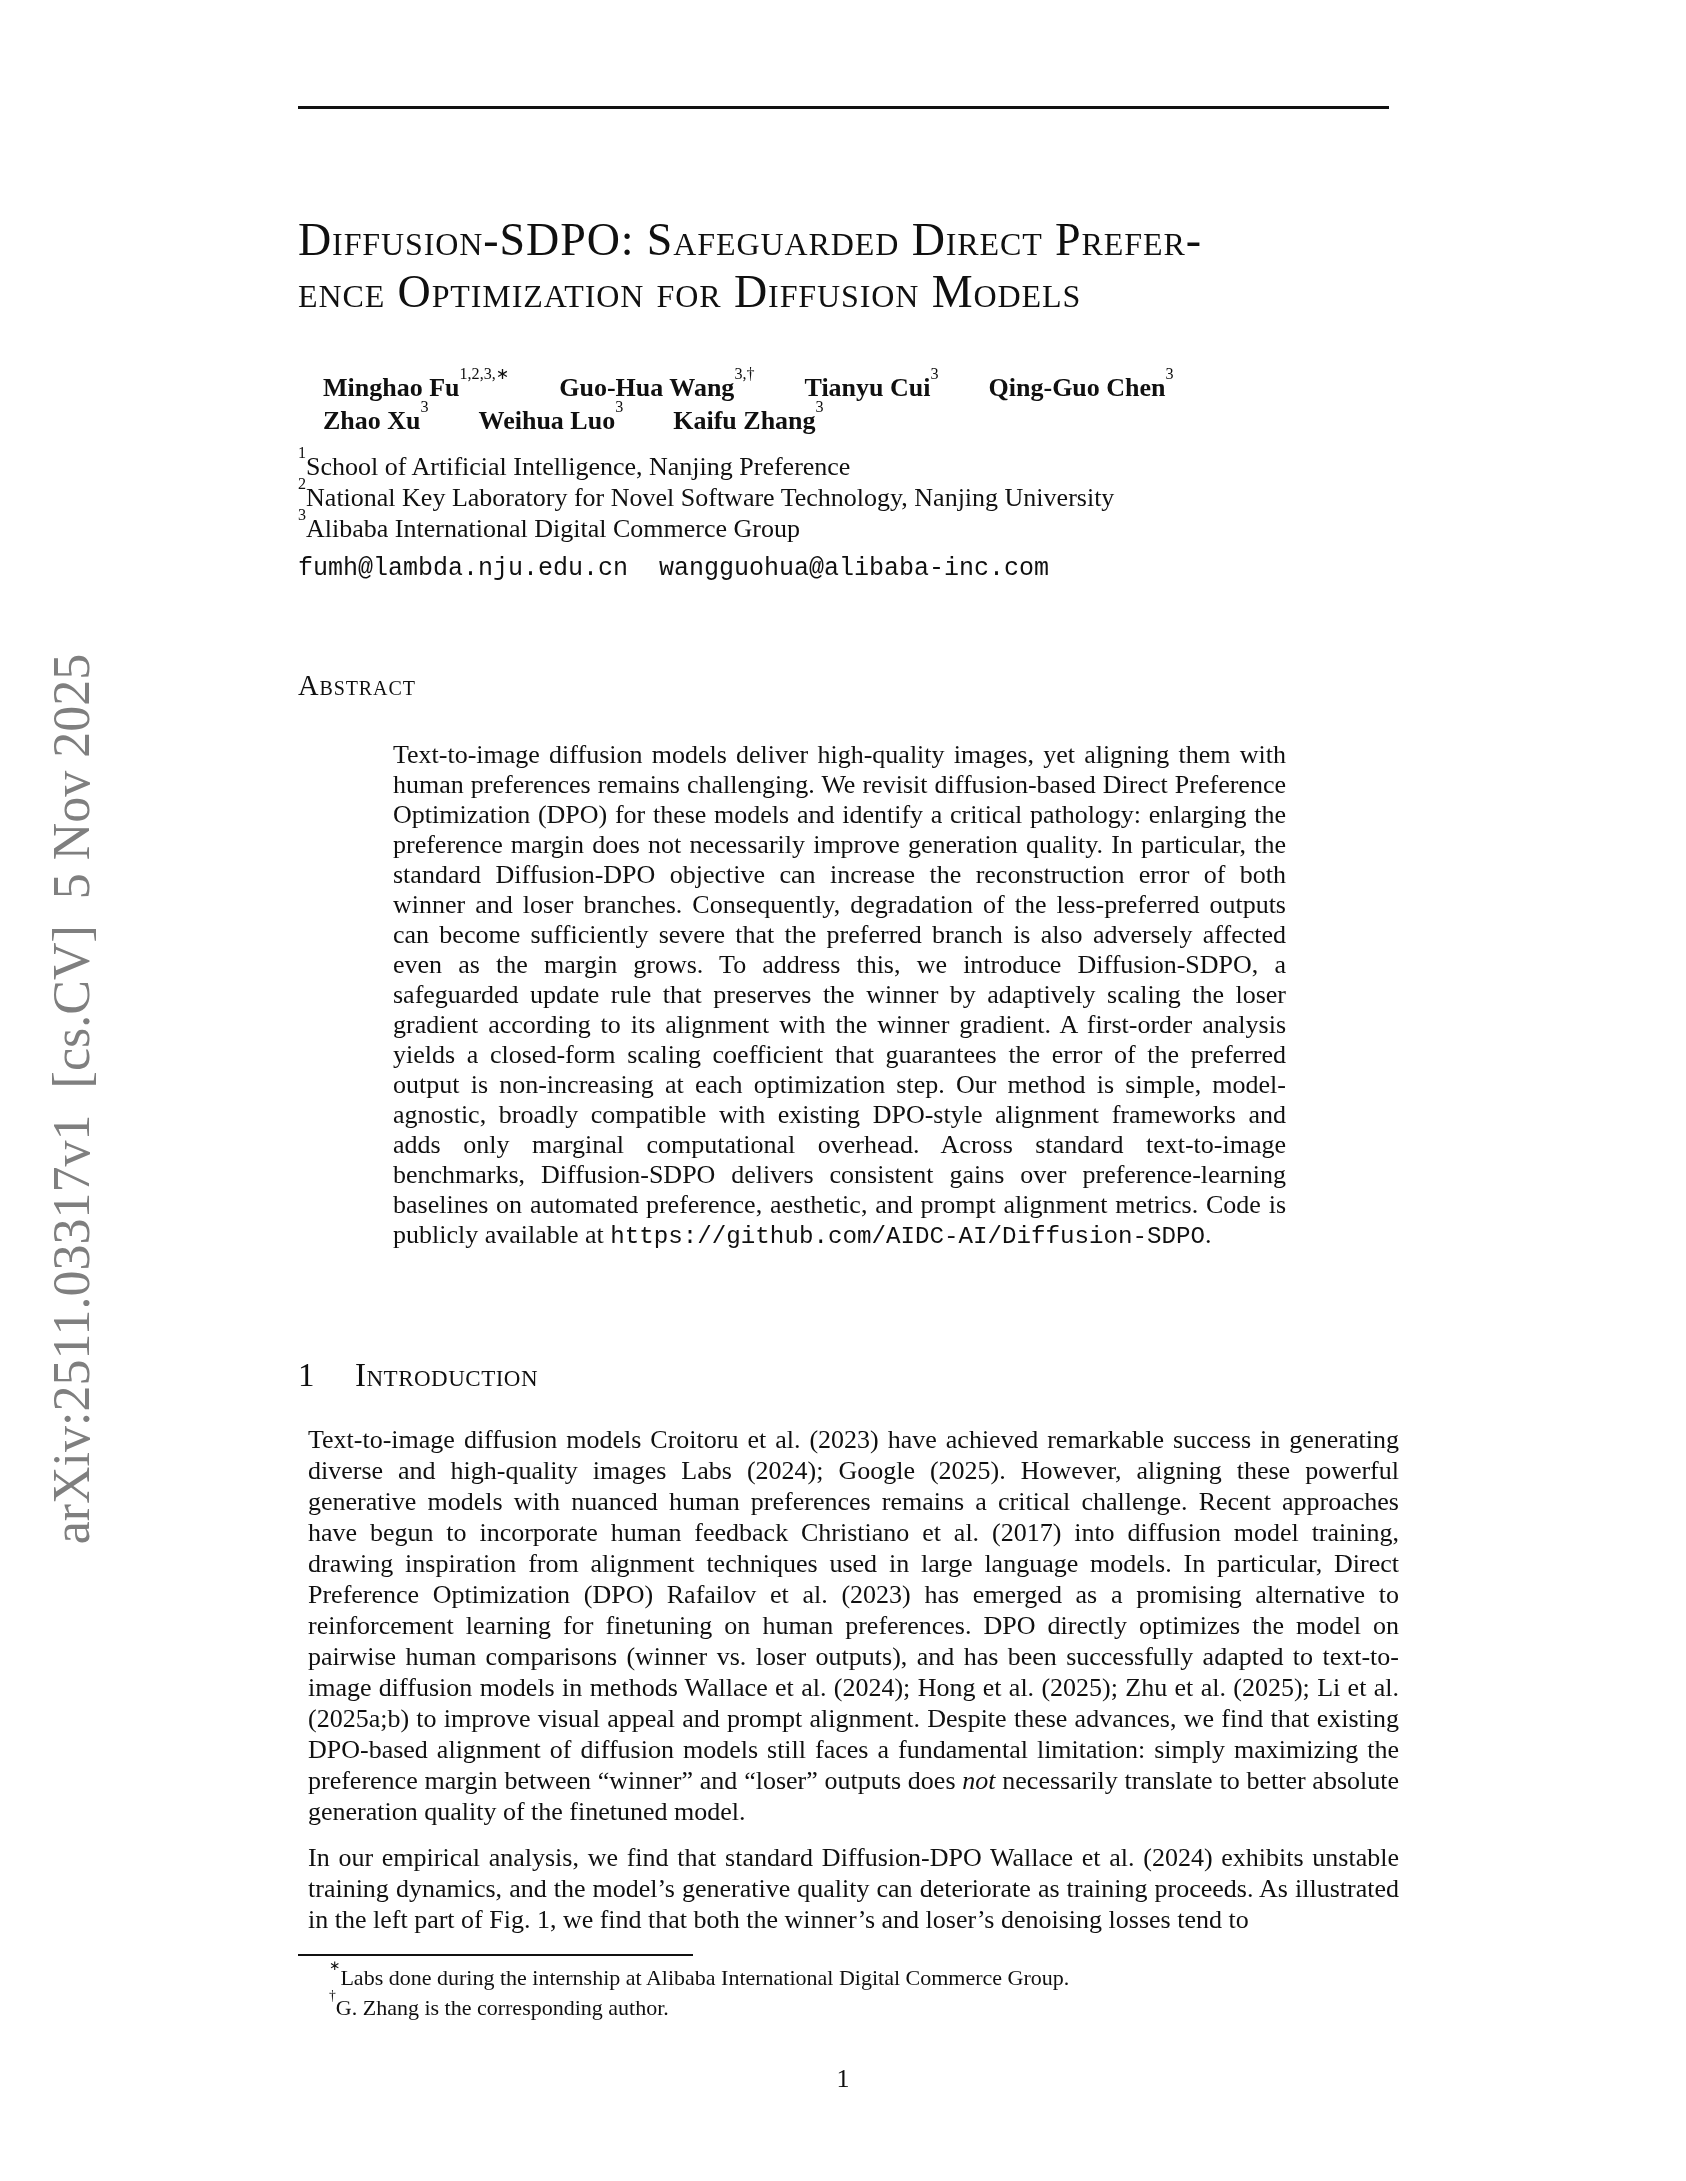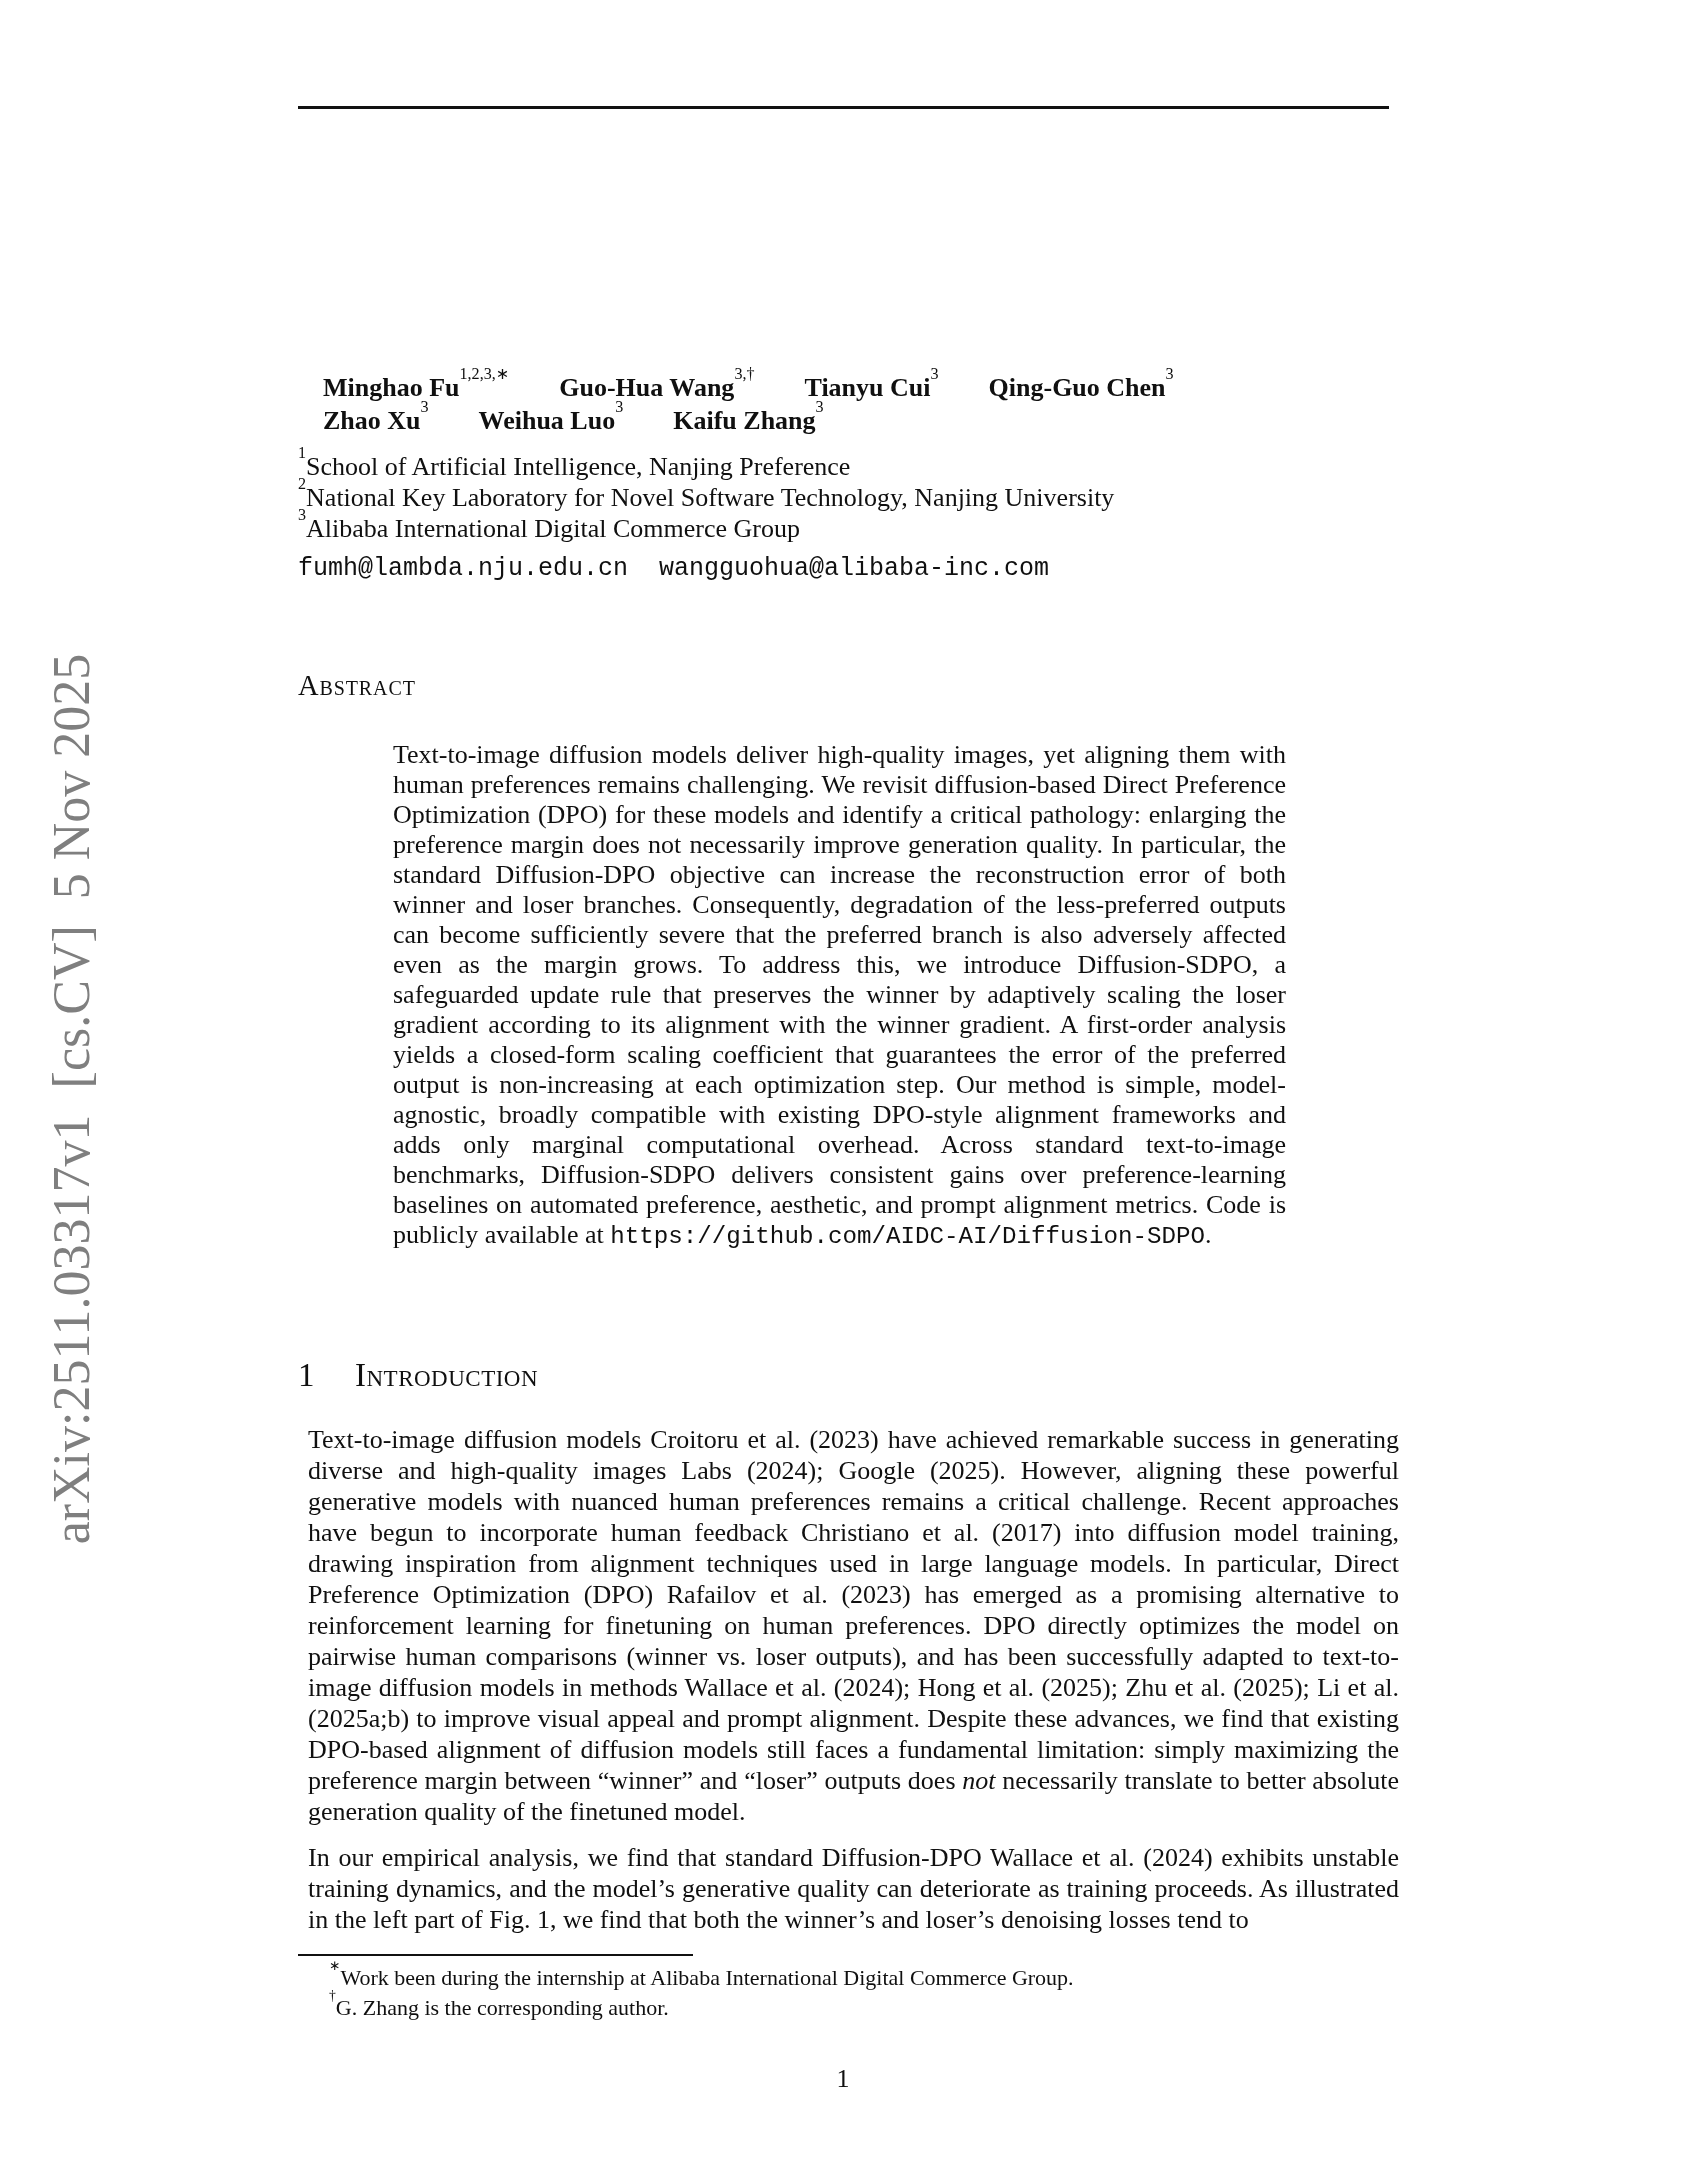--- a/index.html
+++ b/index.html
@@ -133,20 +133,24 @@
 </style>
 </head>
 <body>
 
 <div class="page">
 
   <div class="watermark" style="color: rgb(127, 127, 127);">arXiv:2511.03317v1  [cs.CV]  5 Nov 2025</div>
 
   <div class="top-rule"></div>
 
+  <h1 class="title">
+    <span class="title-line">Diffusion-SDPO: Safeguarded Direct Prefer-</span>
+    <span class="title-line">ence Optimization for Diffusion Models</span>
+  </h1>
 
   <div class="authors">
     <div class="author-row">
       <span class="author"><b>Minghao Fu</b><sup class="s">1,2,3,∗</sup></span><span class="author"><b>Guo-Hua Wang</b><sup class="s">3,†</sup></span><span class="author"><b>Tianyu Cui</b><sup class="s">3</sup></span><span class="author"><b>Qing-Guo Chen</b><sup class="s">3</sup></span>
     </div>
     <div class="author-row">
       <span class="author"><b>Zhao Xu</b><sup class="s">3</sup></span><span class="author"><b>Weihua Luo</b><sup class="s">3</sup></span><span class="author"><b>Kaifu Zhang</b><sup class="s">3</sup></span>
     </div>
   </div>
 
@@ -168,20 +172,20 @@
     <span class="sec-num">1</span><span class="sec-title">Introduction</span>
   </div>
 
   <p class="para p1"><span>Text-to-image diffusion models Croitoru et al. (2023) have achieved remarkable success in generating diverse and high-quality images Labs (2024); Google (2025). However, aligning these powerful generative models with nuanced human preferences remains a critical challenge. Recent approaches have begun to incorporate human feedback Christiano et al. (2017) into diffusion model training, drawing inspiration from alignment techniques used in large language models. In particular, Direct Preference Optimization (DPO) Rafailov et al. (2023) has emerged as a promising alternative to reinforcement learning for finetuning on human preferences. DPO directly optimizes the model on pairwise human comparisons (winner vs. loser outputs), and has been successfully adapted to text-to-image diffusion models in methods Wallace et al. (2024); Hong et al. (2025); Zhu et al. (2025); Li et al. (2025a;b) to improve visual appeal and prompt alignment. Despite these advances, we find that existing DPO-based alignment of diffusion models still faces a fundamental limitation: simply maximizing the preference margin between “winner” and “loser” outputs does </span><span style="font-style: italic;">not</span><span> necessarily translate to better absolute generation quality of the finetuned model.</span></p>
 
   <p class="para p2">In our empirical analysis, we find that standard Diffusion-DPO Wallace et al. (2024) exhibits unstable training dynamics, and the model’s generative quality can deteriorate as training proceeds. As illustrated in the left part of Fig. 1, we find that both the winner’s and loser’s denoising losses tend to</p>
 
   <div class="fn-rule"></div>
 
   <div class="footnotes">
-    <div class="fn"><sup class="s">∗</sup><span>Work been during the internship at Alibaba International Digital Commerce Group.</span></div>
+    <div class="fn"><sup class="s">∗</sup><span>Labs done during the internship at Alibaba International Digital Commerce Group.</span></div>
     <div class="fn"><sup class="s">†</sup><span>G. Zhang is the corresponding author.</span></div>
   </div>
 
   <div class="pageno">1</div>
 
 </div>
 
 
 </body></html>

